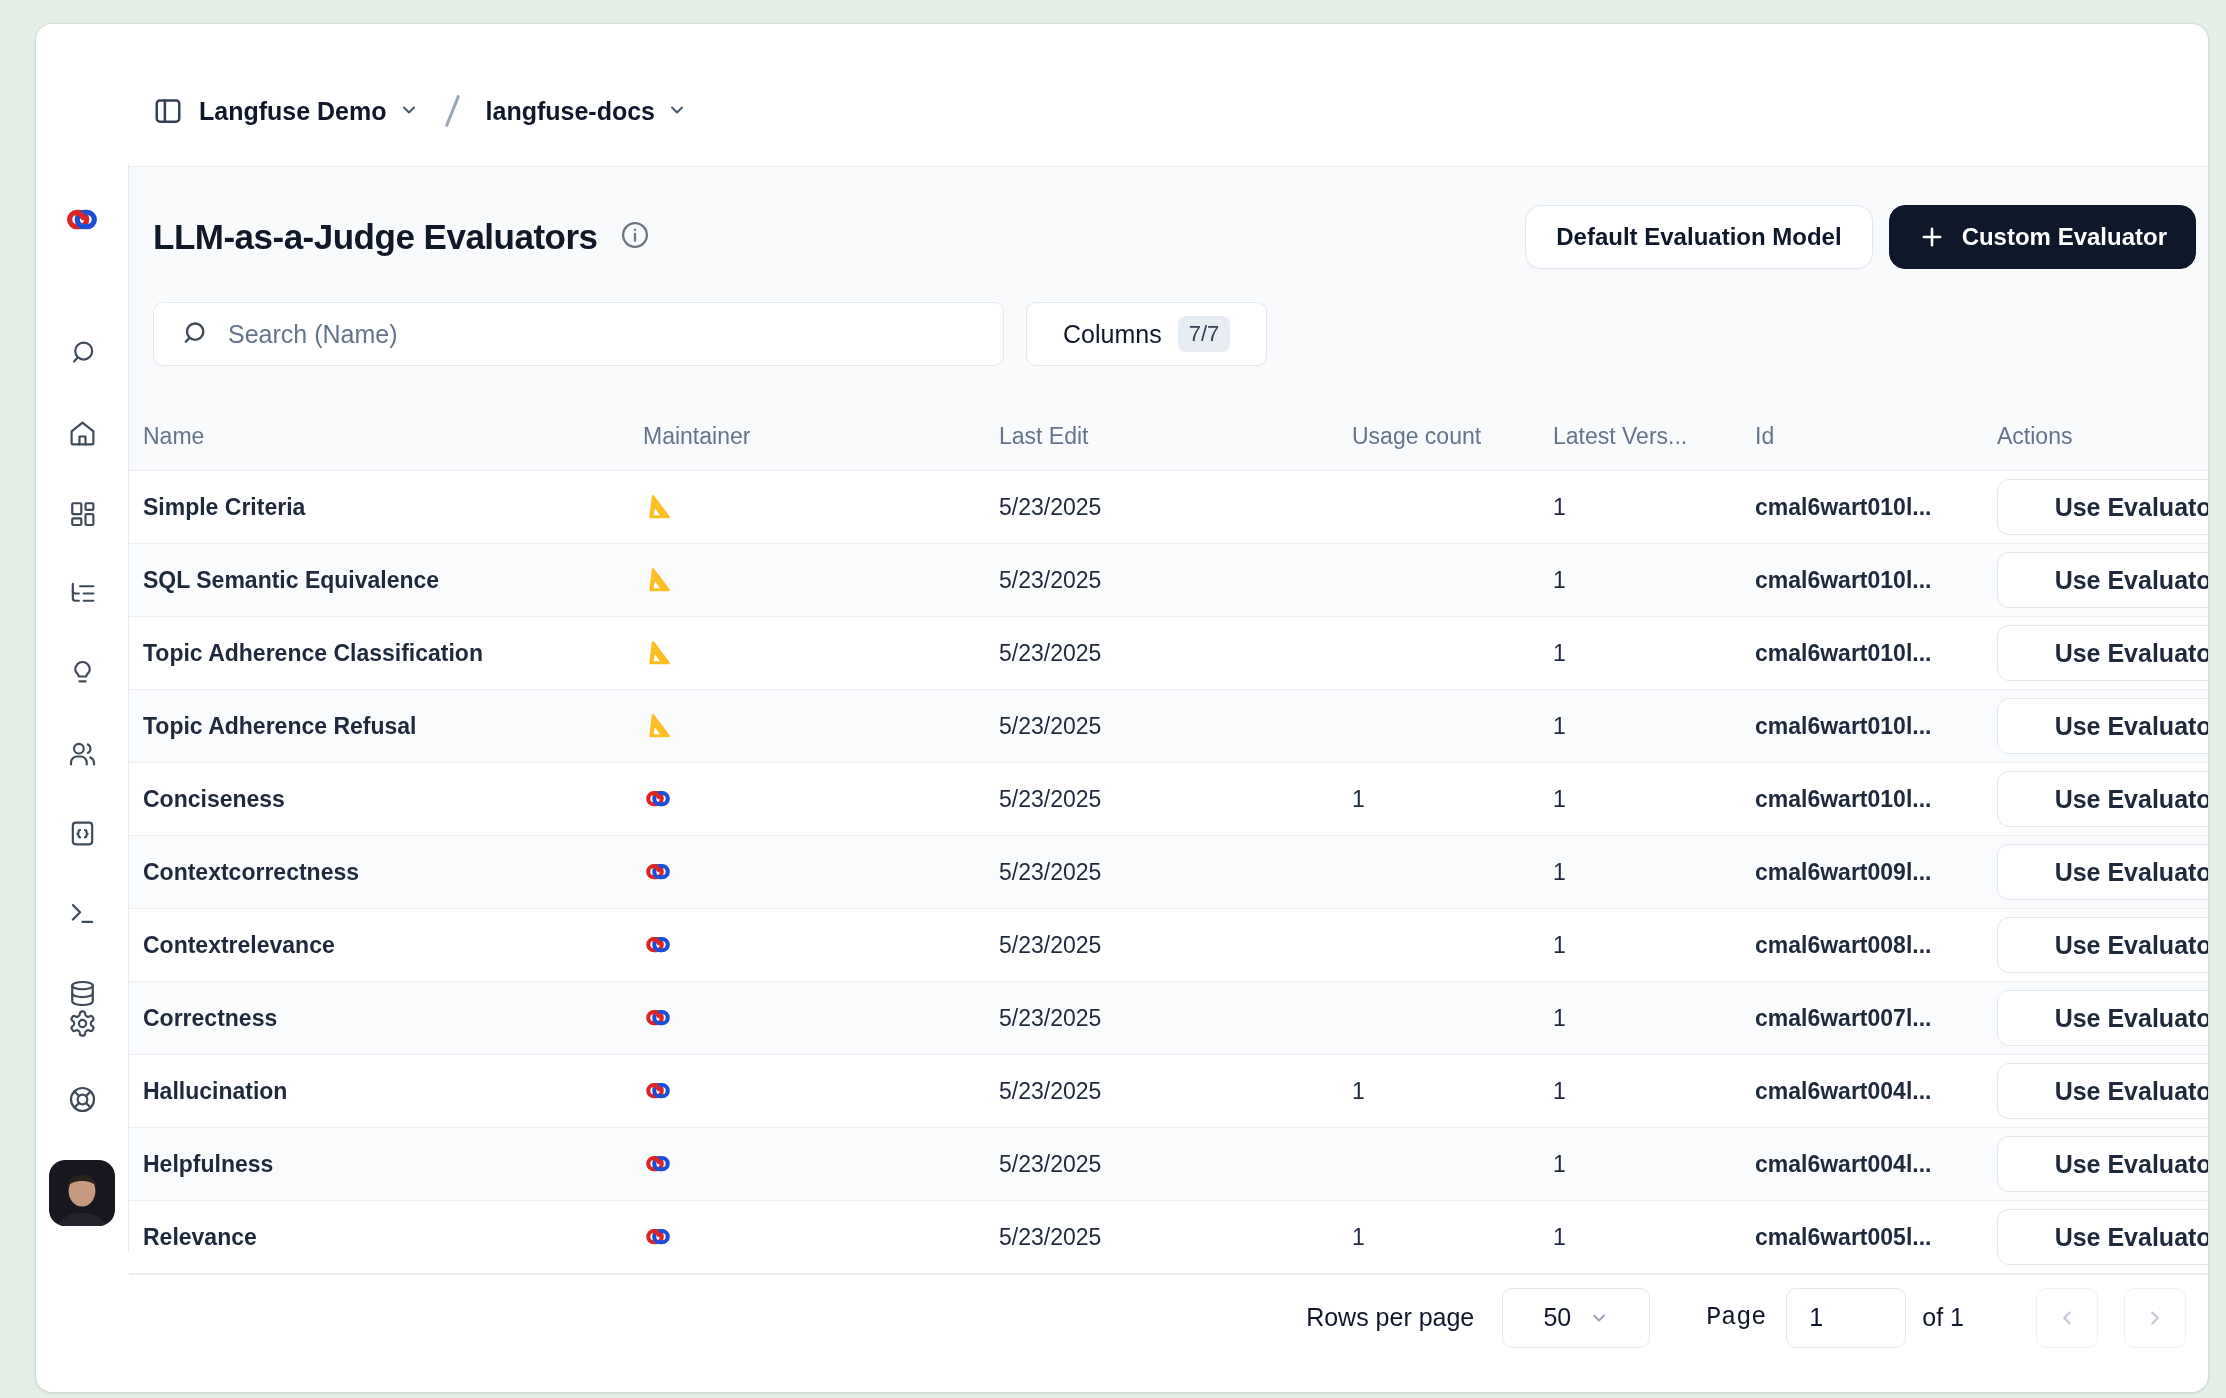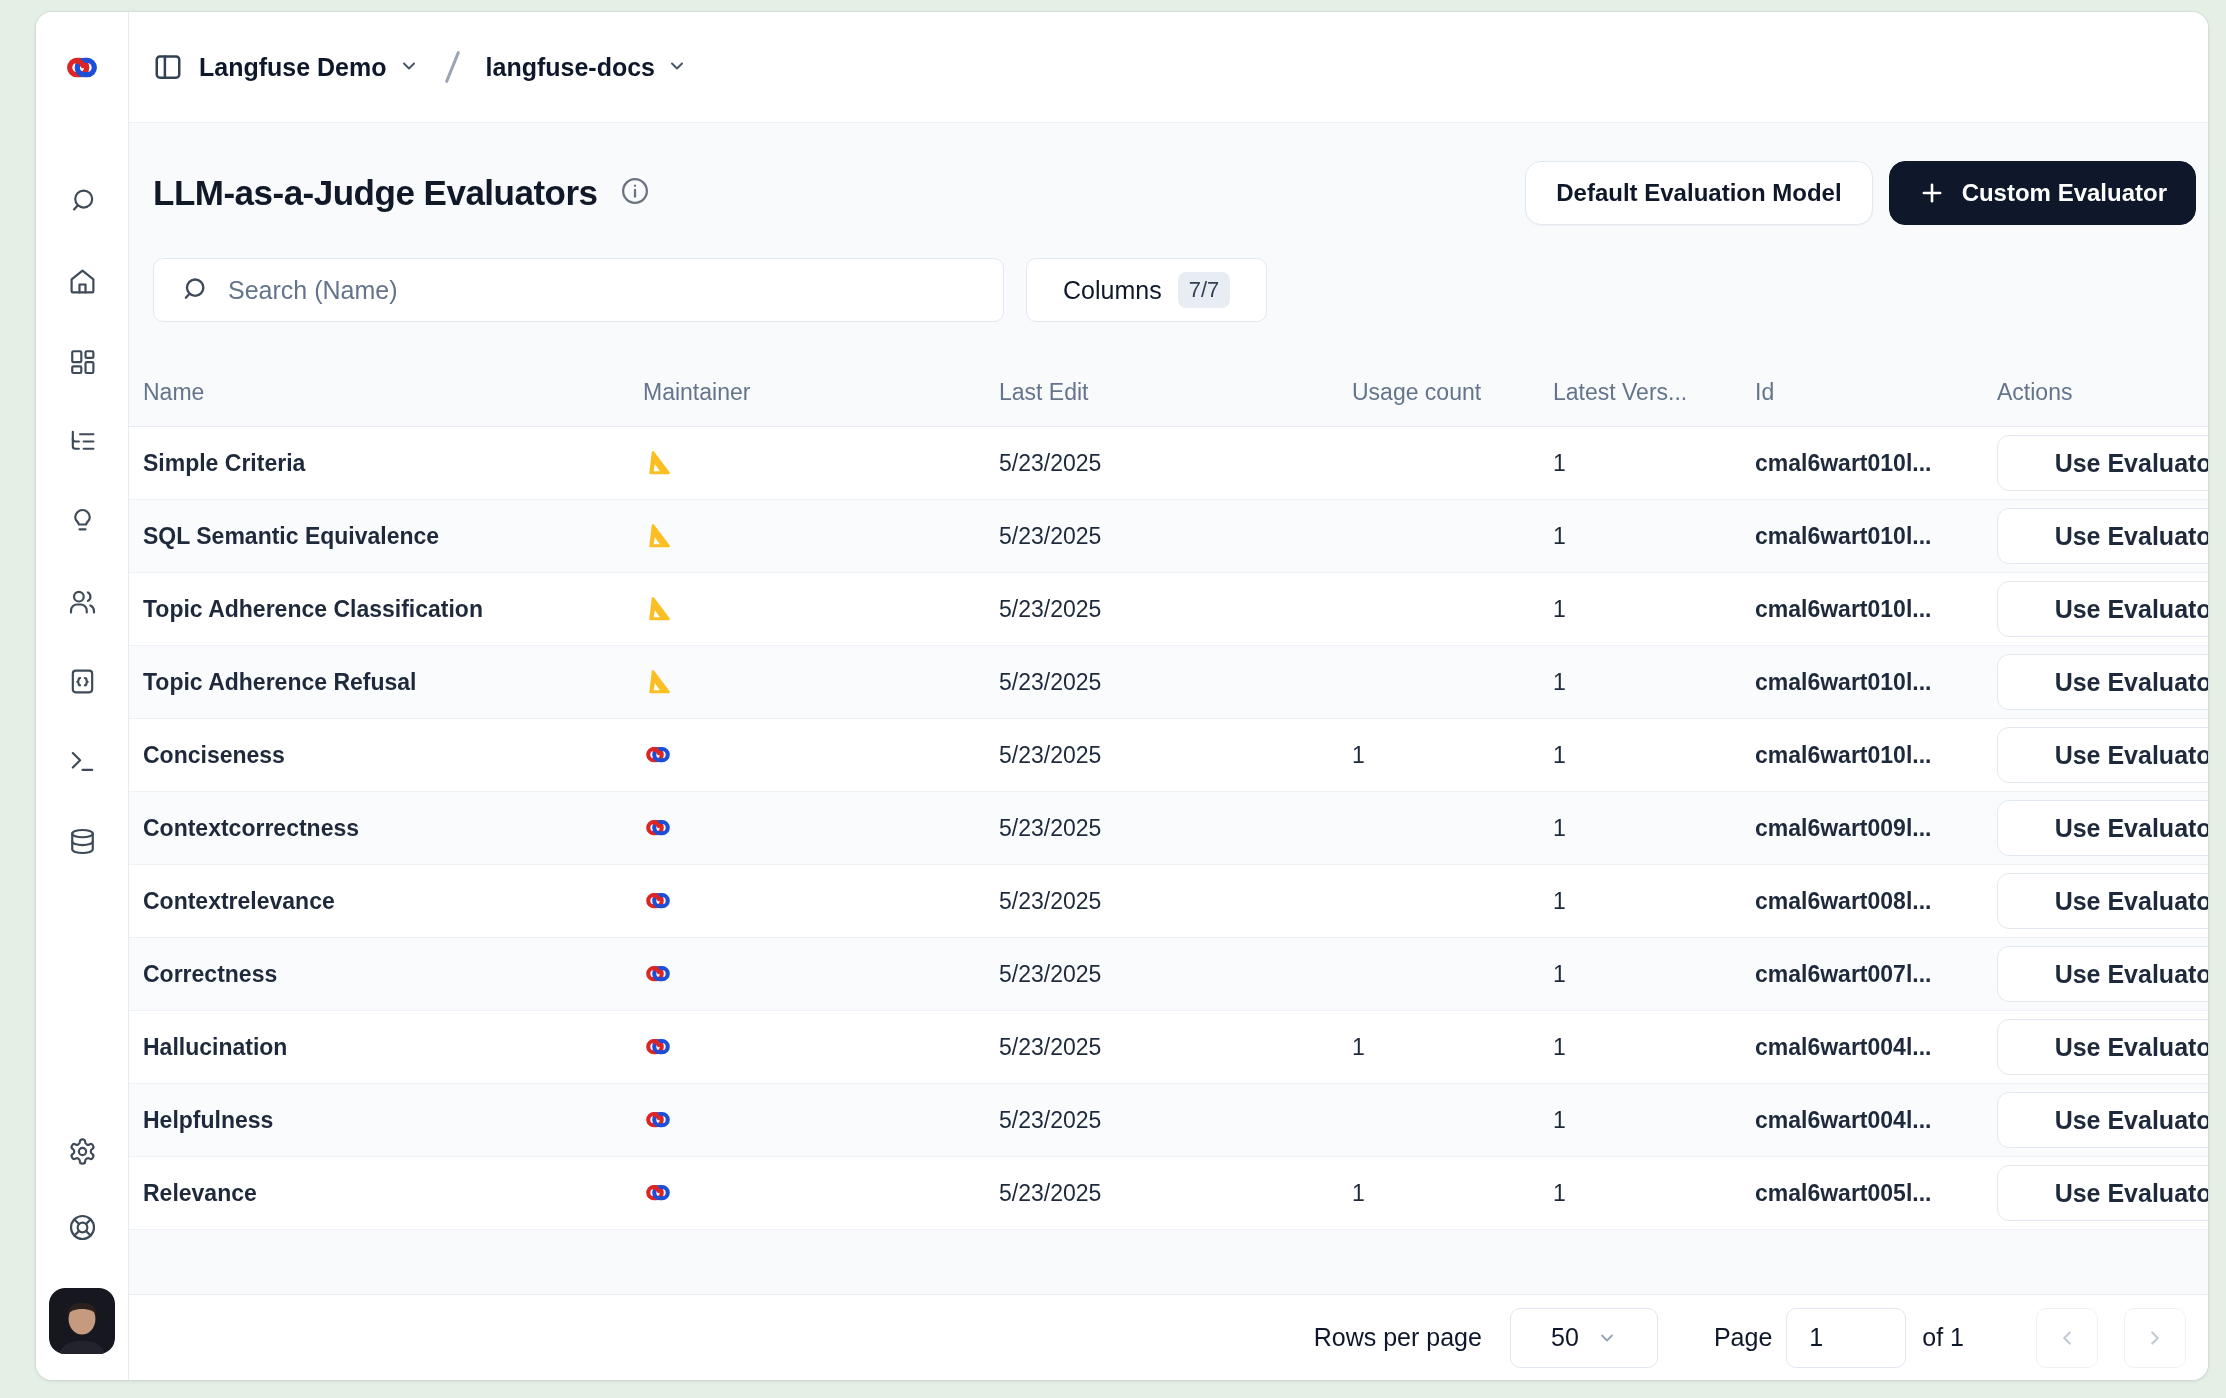--- a/index.html
+++ b/index.html
@@ -5,25 +5,25 @@
   * { margin:0; padding:0; box-sizing:border-box; }
   html,body { width:2226px; height:1398px; }
   body {
     background:#e4efe6;
     font-family:"Liberation Sans", sans-serif;
     color:#0f172a;
     overflow:hidden;
     position:relative;
   }
   .card {
-    position:absolute; left:36px; top:12px;
+    position:absolute; left:36px; top:24px;
     width:2172px; height:1368px;
     background:#ffffff; border-radius:16px;
     box-shadow:0 1px 4px rgba(15,23,42,.10), 0 0 0 1px rgba(15,23,42,.04);
-    display:flex; overflow:hidden;
+    display:flex; overflow:hidden;align-items:center;
   }
   
   .sidebar {
     width:93px; flex-shrink:0; background:#fff;
     border-right:1px solid #e7eaf0;
     display:flex; flex-direction:column; align-items:center;
   }
   .logo-box { height:112px; display:flex; align-items:center; justify-content:center; }
   .nav-icons { display:flex; flex-direction:column; align-items:center; gap:50px; margin-top:62px; }
   .icon-btn { width:30px; height:30px; display:flex; align-items:center; justify-content:center; color:#3f4a59; cursor:pointer; }
@@ -95,21 +95,21 @@
     height:86px; flex-shrink:0; background:#fff; border-top:1px solid #e7eaf0;
     display:flex; align-items:center; justify-content:flex-end;
     font-size:25px; color:#0f172a; padding-right:22px;
   }
   .fb-label { margin-right:28px; }
   .select-box {
     width:148px; height:60px; border:1px solid #e2e8f0; border-radius:10px; background:#fff;
     display:flex; align-items:center; justify-content:center; gap:18px; cursor:pointer;
   }
   .select-box svg { width:20px; height:20px; stroke:#94a3b8; stroke-width:2.2; fill:none; stroke-linecap:round; stroke-linejoin:round; }
-  .page-label { margin-left:56px; margin-right:14px; }
+  .page-label { margin-left:56px; margin-right:20px;font-family:Liberation Mono, monospace; }
   .page-input {
     width:120px; height:60px; border:1px solid #e2e8f0; border-radius:10px;
     font-size:25px; color:#0f172a; padding-left:22px; outline:none; font-family:inherit; background:#fff;
   }
   .of-label { margin-left:16px; }
   .pg-btn {
     width:62px; height:60px; border:1px solid #eef1f6; border-radius:10px; background:#fff;
     display:flex; align-items:center; justify-content:center; cursor:default;
   }
   .pg-btn svg { width:22px; height:22px; stroke:#c3cbd6; stroke-width:2.4; fill:none; stroke-linecap:round; stroke-linejoin:round; }

